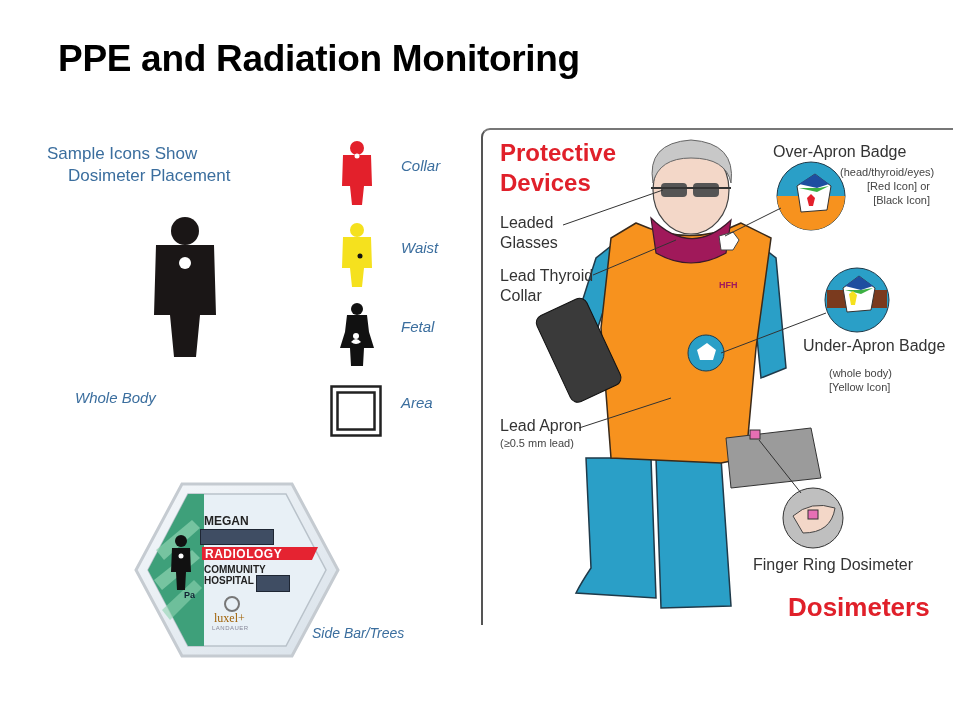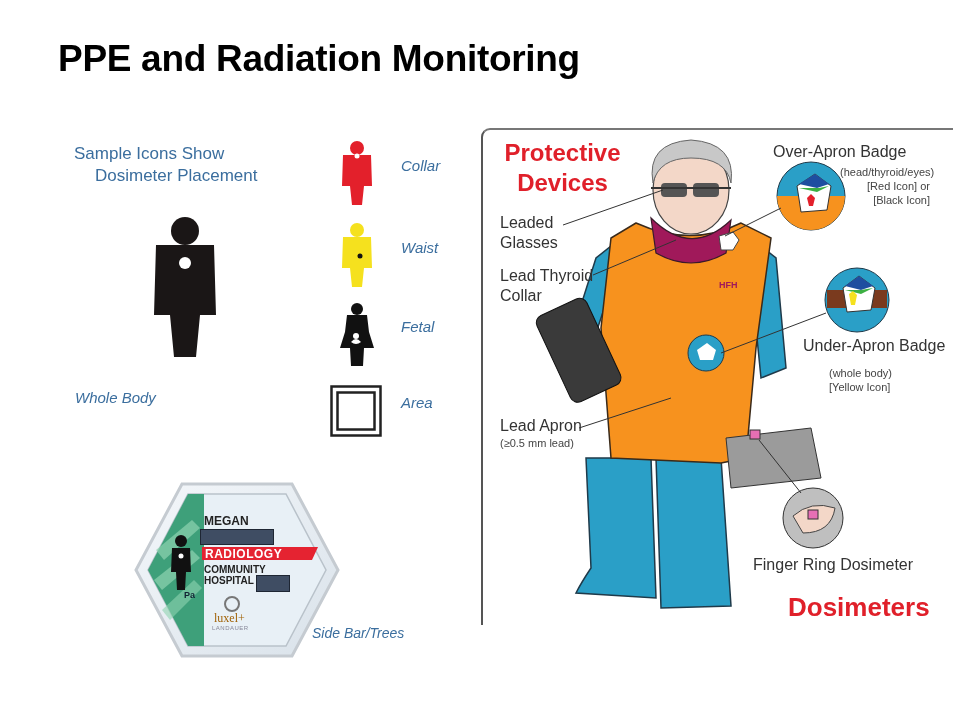--- a/index.html
+++ b/index.html
@@ -6,21 +6,21 @@
   body {
     width: 960px; height: 720px; background: #ffffff; position: relative; overflow: hidden;
     font-family: "Liberation Sans", sans-serif;
   }
   .abs { position: absolute; }
   .title {
     left: 58px; top: 38px; font-size: 37px; font-weight: bold; color: #000;
     letter-spacing: -0.3px; white-space: nowrap;
   }
   .blue-label { color: #3b6e9e; font-family: "Liberation Sans", sans-serif; }
-  .sample-head { left: 47px; top: 143px; font-size: 17px; line-height: 22px; margin-left: 27px; }
+  .sample-head { left: 47px; top: 143px; font-size: 17px; line-height: 22px; }
   .sample-head div:nth-child(2) { padding-left: 21px; }
   .icon-label { font-size: 15px; font-style: italic; }
   .panel {
     left: 481px; top: 128px; width: 470px; height: 495px;
     border-left: 2px solid #555; border-top: 2px solid #777; border-radius: 9px 0 0 0;
     background: #fff;
   }
   .red-head { color: #e0202a; font-weight: bold; font-family: "Liberation Sans", sans-serif; }
   .callout { color: #333; font-size: 16px; line-height: 20px; font-family: "Liberation Sans", sans-serif; }
   .callout-sm { color: #444; font-size: 11px; line-height: 14px; font-family: "Liberation Sans", sans-serif; }
@@ -101,21 +101,21 @@
   <div class="abs redact" style="left:124px;top:95px;width:32px;height:15px"></div>
   <div class="abs badge-text" style="left:52px;top:110px;font-size:9px;color:#123">Pa</div>
   <div class="abs" style="left:92px;top:116px;width:12px;height:12px;border:2px solid #777;border-radius:50%"></div>
   <div class="abs" style="left:82px;top:131px;font-size:12px;color:#a16207;font-family:'Liberation Serif',serif">luxel+</div>
   <div class="abs" style="left:80px;top:145px;font-size:6px;color:#889;letter-spacing:0.5px">LANDAUER</div>
 </div>
 <div class="abs blue-label icon-label" style="left:312px;top:625px;font-size:14px">Side Bar/Trees</div>
 
 <div class="abs panel"></div>
 
-<div class="abs red-head" style="left:500px;top:138px;font-size:24px;line-height:30px;text-align:center;width:125px">
+<div class="abs red-head" style="left:500px;top:138px;font-size:24px;line-height:30px;width:125px">
   <div>Protective</div>
   <div>Devices</div>
 </div>
 
 <svg class="abs" style="left:481px;top:128px" width="479" height="495" viewBox="0 0 479 495">
 
   <path d="M105 330 L110 440 Q100 455 95 465 L175 470 L170 330 Z" fill="#2a9fc7" stroke="#1f3a4a" stroke-width="1.5"></path>
   <path d="M175 330 L180 480 L250 478 L240 330 Z" fill="#2a9fc7" stroke="#1f3a4a" stroke-width="1.5"></path>
 
   <path d="M140 110 L115 130 L80 240 L100 250 L130 160 Z" fill="#2a9fc7" stroke="#1f3a4a" stroke-width="1.5"></path>

